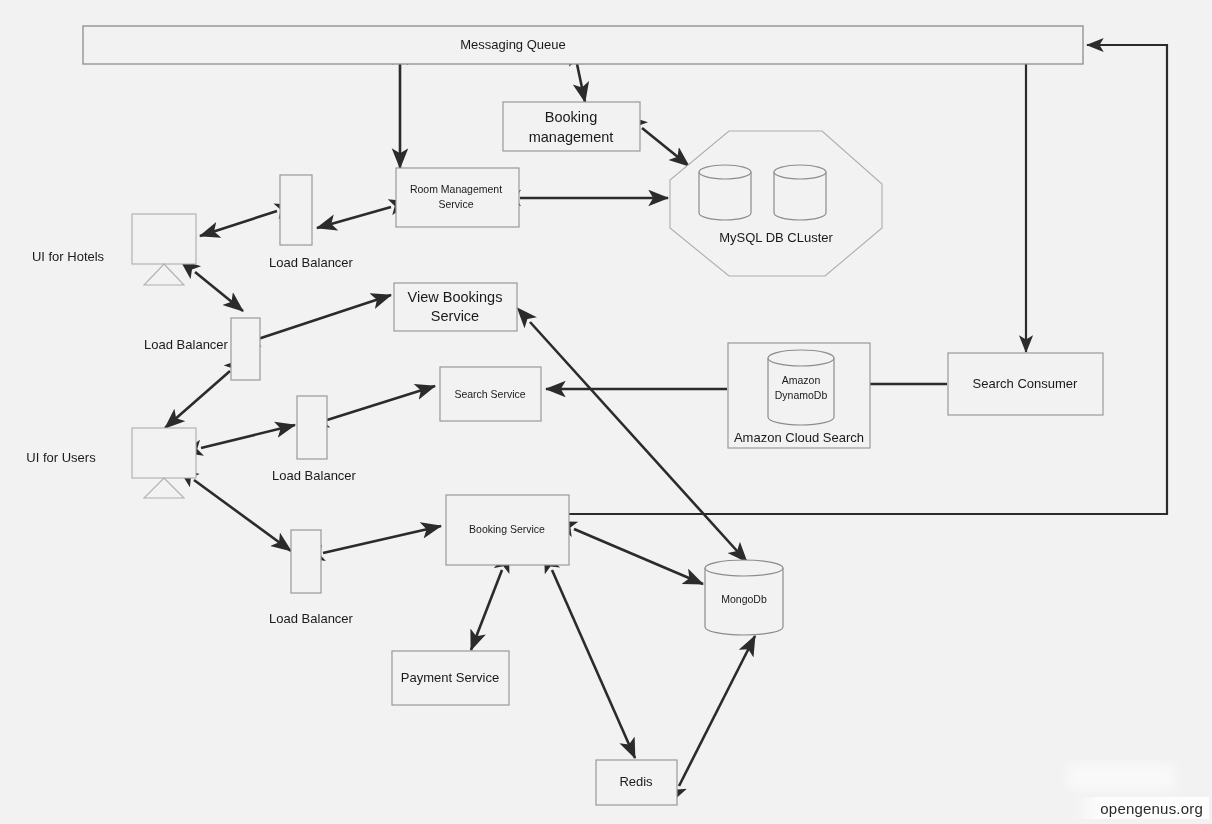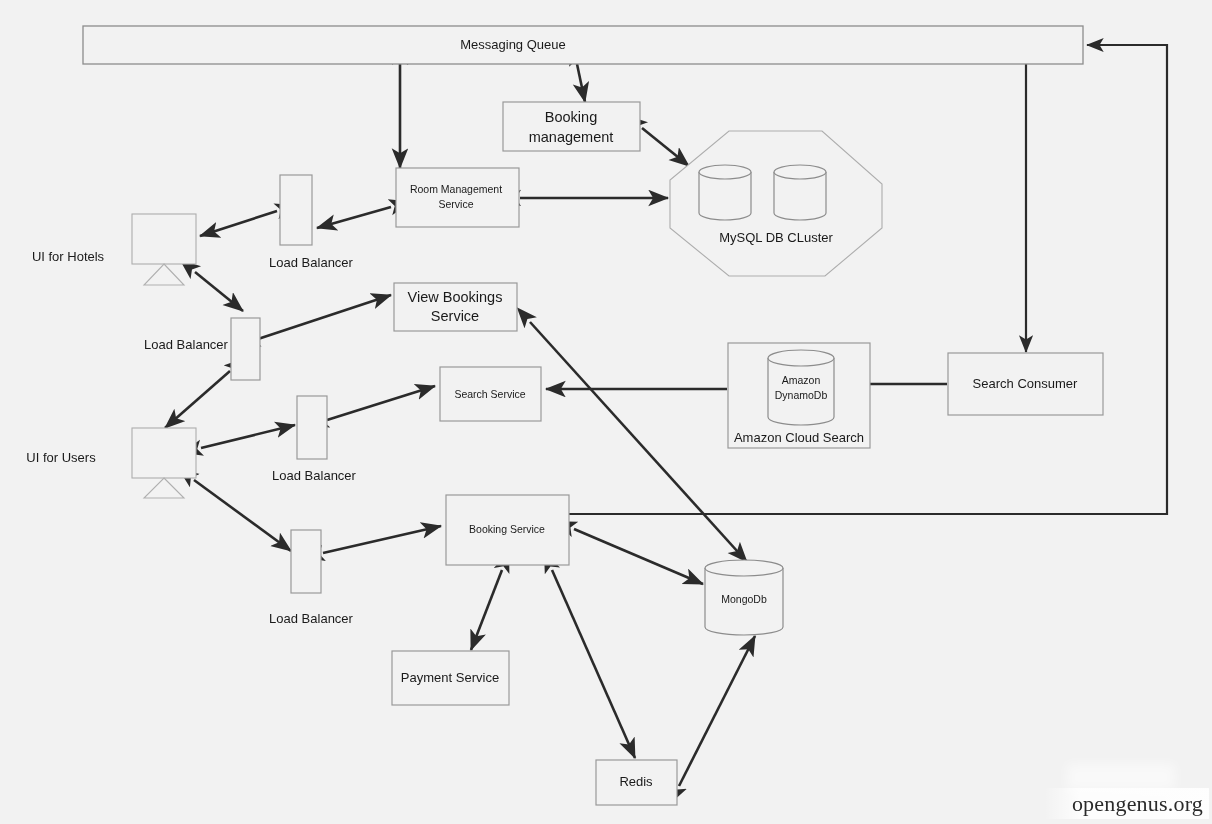--- a/index.html
+++ b/index.html
@@ -82,22 +82,22 @@
     font-family: "Liberation Sans", sans-serif;
     fill: #1a1a1a;
     font-size: 13px;
     text-anchor: middle;
     dominant-baseline: middle;
   }
   #watermark {
     position: absolute;
     right: 8px;
     bottom: 5px;
-    font-family: Liberation Serif, serif;
-    font-size: 22px;
+    font-family: Liberation Sans, sans-serif;
+    font-size: 15px;
     color: #2a2a2a;
     letter-spacing: 0.2px;
     background: linear-gradient(to right, rgba(255,255,255,0), rgba(255,255,255,0.85) 22%, rgba(255,255,255,0.9));
     padding: 3px 6px 2px 28px;
   }
   #watermark-glow {
     position: absolute;
     right: 42px;
     bottom: 34px;
     width: 108px;

